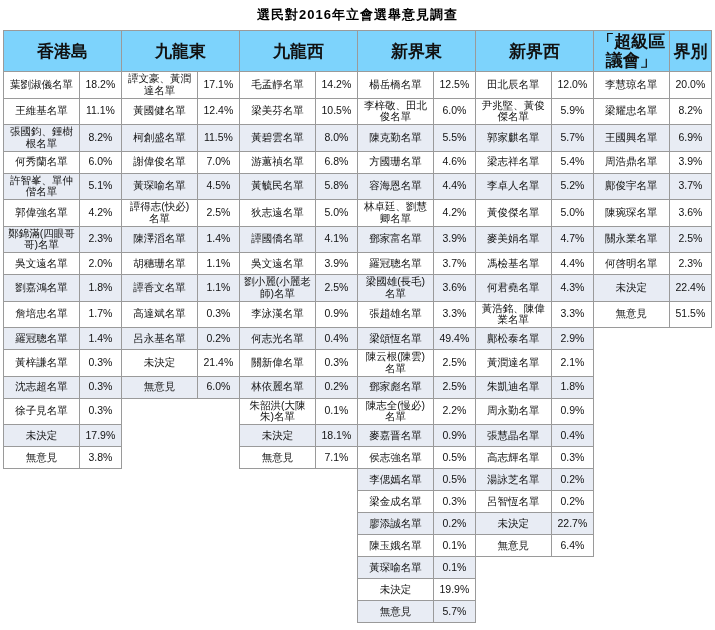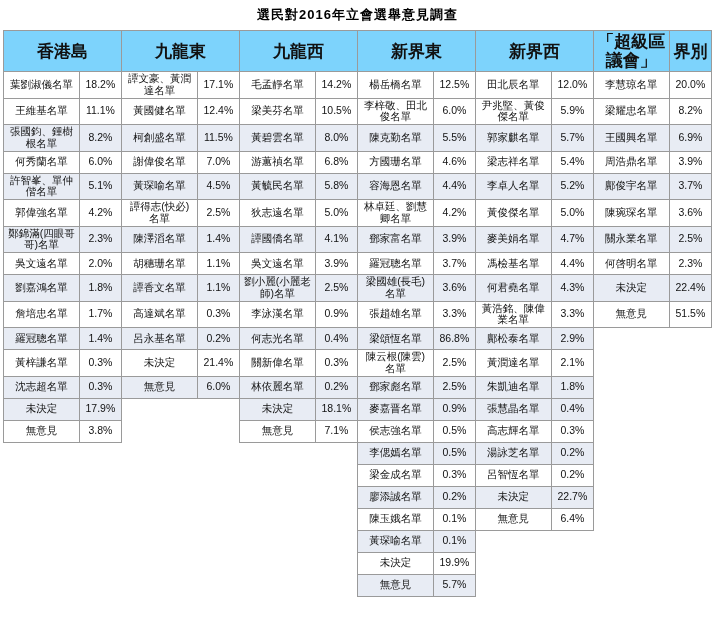--- a/index.html
+++ b/index.html
@@ -225,21 +225,21 @@
           <td class="pc">51.5%</td>
         </tr>
         <tr>
           <td class="nm shade">羅冠聰名單</td>
           <td class="pc shade">1.4%</td>
           <td class="nm shade">呂永基名單</td>
           <td class="pc shade">0.2%</td>
           <td class="nm shade">何志光名單</td>
           <td class="pc shade">0.4%</td>
           <td class="nm shade">梁頌恆名單</td>
-          <td class="pc shade">86.8%</td>
+          <td class="pc shade">49.4%</td>
           <td class="nm shade">鄺松泰名單</td>
           <td class="pc shade">2.9%</td>
           <td class="nm shade nb"></td>
           <td class="pc shade nb"></td>
         </tr>
         <tr>
           <td class="nm">黃梓謙名單</td>
           <td class="pc">0.3%</td>
           <td class="nm">未決定</td>
           <td class="pc">21.4%</td>
@@ -260,20 +260,34 @@
           <td class="nm shade">林依麗名單</td>
           <td class="pc shade">0.2%</td>
           <td class="nm shade">鄧家彪名單</td>
           <td class="pc shade">2.5%</td>
           <td class="nm shade">朱凱迪名單</td>
           <td class="pc shade">1.8%</td>
           <td class="nm shade nb"></td>
           <td class="pc shade nb"></td>
         </tr>
         <tr>
+          <td class="nm">徐子見名單</td>
+          <td class="pc">0.3%</td>
+          <td class="nm nb"></td>
+          <td class="pc nb"></td>
+          <td class="nm two">朱韶洪(大陳朱)名單</td>
+          <td class="pc">0.1%</td>
+          <td class="nm two">陳志全(慢必)名單</td>
+          <td class="pc">2.2%</td>
+          <td class="nm">周永勤名單</td>
+          <td class="pc">0.9%</td>
+          <td class="nm nb"></td>
+          <td class="pc nb"></td>
+        </tr>
+        <tr>
           <td class="nm shade">未決定</td>
           <td class="pc shade">17.9%</td>
           <td class="nm shade nb"></td>
           <td class="pc shade nb"></td>
           <td class="nm shade">未決定</td>
           <td class="pc shade">18.1%</td>
           <td class="nm shade">麥嘉晋名單</td>
           <td class="pc shade">0.9%</td>
           <td class="nm shade">張慧晶名單</td>
           <td class="pc shade">0.4%</td>

